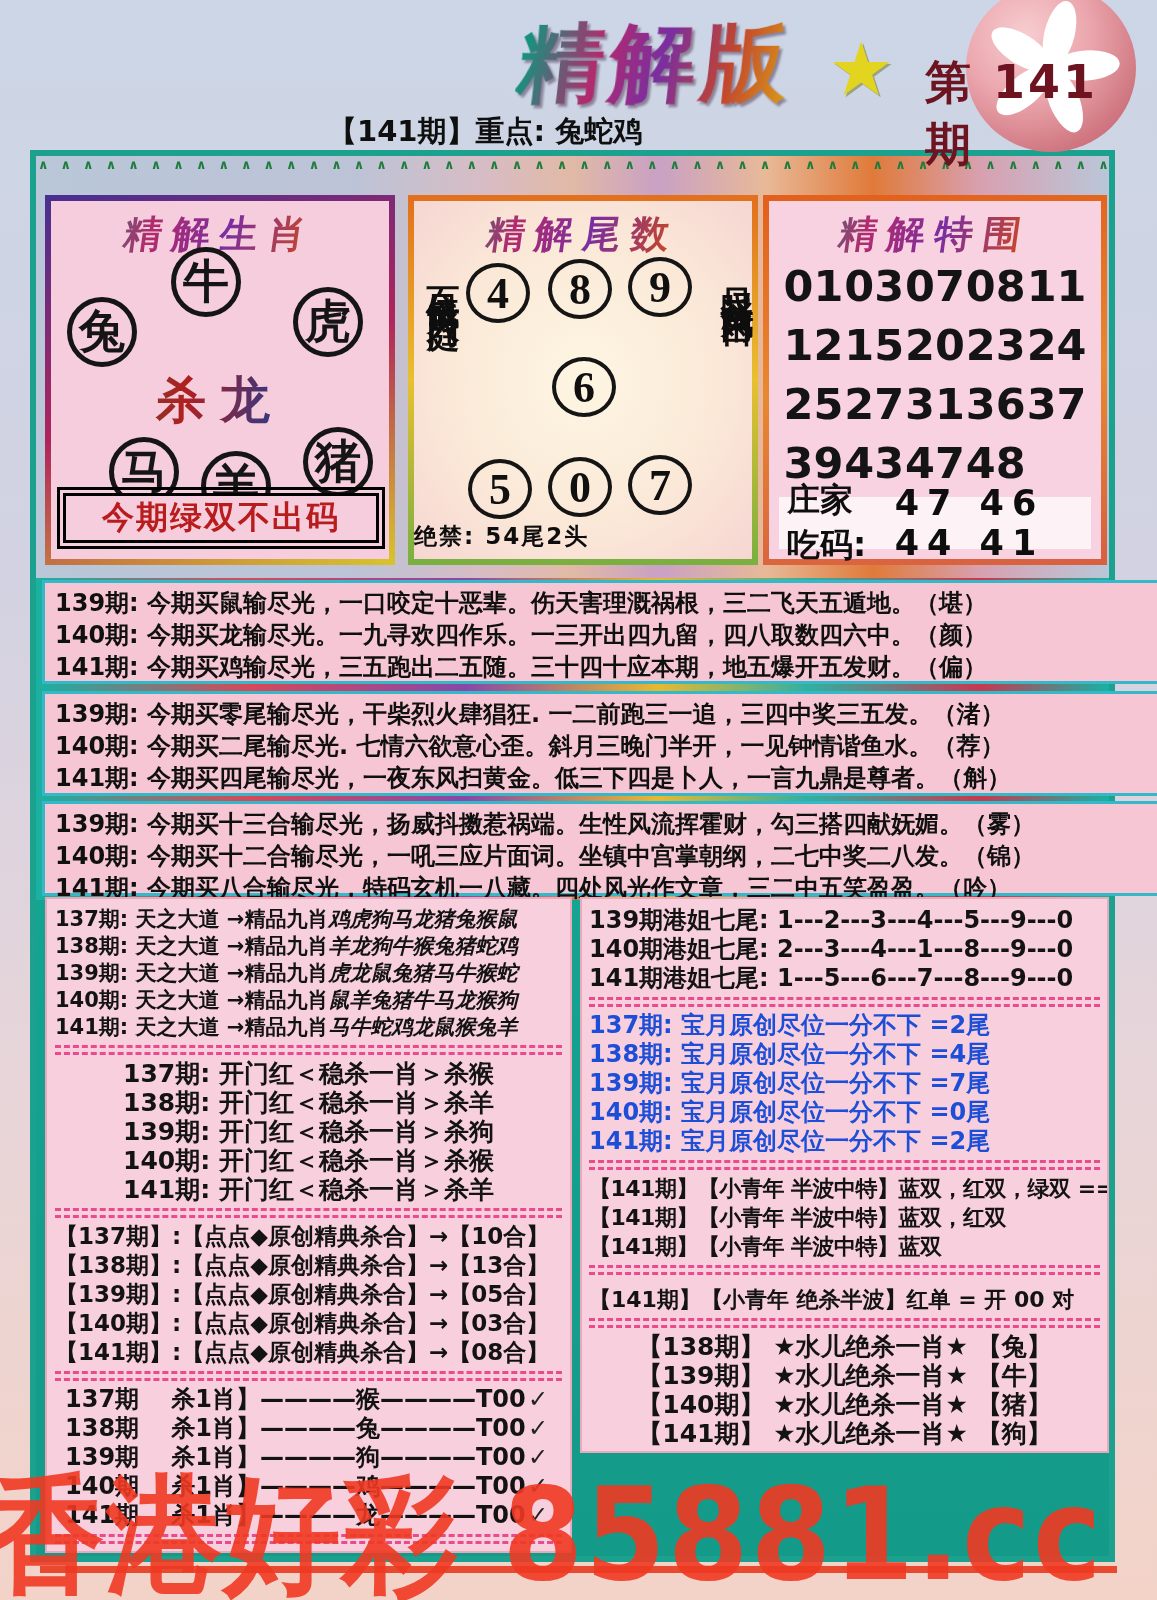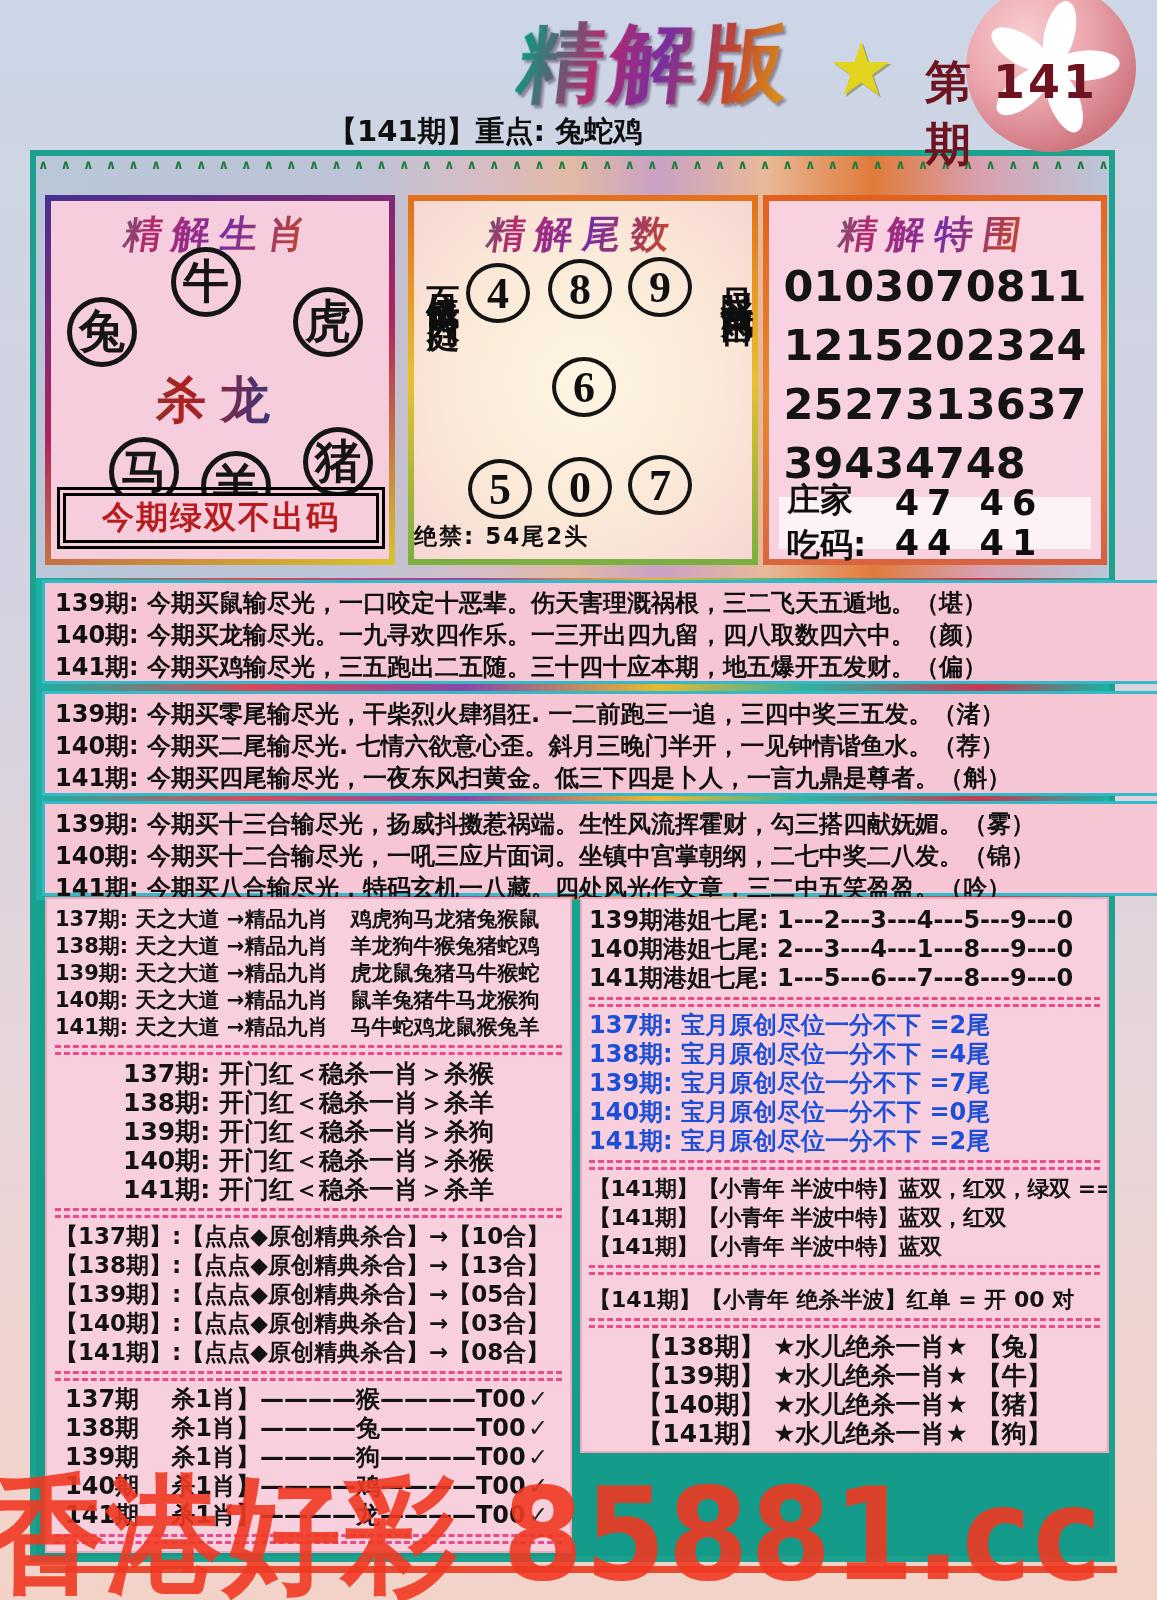--- a/index.html
+++ b/index.html
@@ -80,21 +80,21 @@
              box-sizing:border-box;padding:4px 10px;display:flex;flex-direction:column;justify-content:space-around;}
   .vb-1{top:424px;height:104px;} .vb-2{top:535px;height:105px;} .vb-3{top:645px;height:95px;}
   .verse-line{font-size:24px;font-weight:bold;color:#101010;white-space:nowrap;letter-spacing:0px;}
 
   
   .col{box-sizing:border-box;background:#f8cfdd;border:2px solid #eaa8bd;overflow:hidden;}
   .left-col{left:9px;top:741px;width:527px;height:656px;padding:7px 8px 0;}
   .right-col{left:544px;top:741px;width:529px;height:556px;padding:7px 7px 0;}
   .div-eq{border-top:3px dashed #ec4a8e;border-bottom:3px dashed #ec4a8e;height:4px;margin:4px 0;}
   .tiandao-row{display:flex;font-size:21px;font-weight:bold;line-height:27px;color:#131313;white-space:nowrap;}
-  .tiandao-row .a{margin-left:22px;}
+  .tiandao-row .a{font-style:italic;}
   .kaimen-row{text-align:center;font-size:25px;font-weight:bold;line-height:29px;color:#131313;}
   .diandian-row{font-size:23px;font-weight:bold;line-height:29px;color:#131313;white-space:nowrap;}
   .sha-row{display:flex;font-size:24px;font-weight:bold;line-height:29px;color:#131313;}
   .sha-row .issue{width:104px;padding-left:10px;}
   .sha-row .txt{flex:1;text-align:center;white-space:nowrap;}
   .sha-row .chk{width:34px;color:#222;}
   .red-note{text-align:center;color:#e33424;font-size:23px;font-weight:bold;margin-top:4px;}
   .gangjie-row{font-size:24px;font-weight:bold;line-height:29px;color:#131313;white-space:nowrap;}
   .baoyue-row{font-size:24px;font-weight:bold;line-height:29px;color:#1d4ed8;white-space:nowrap;}
   .banbo-row{font-size:22px;font-weight:bold;line-height:29px;color:#131313;white-space:nowrap;letter-spacing:-0.5px;}

